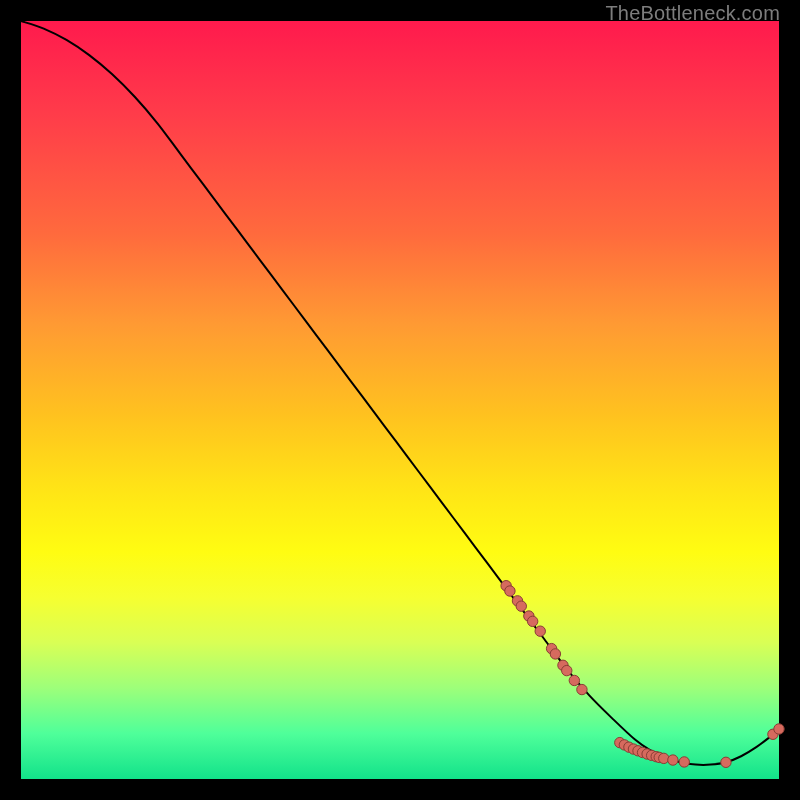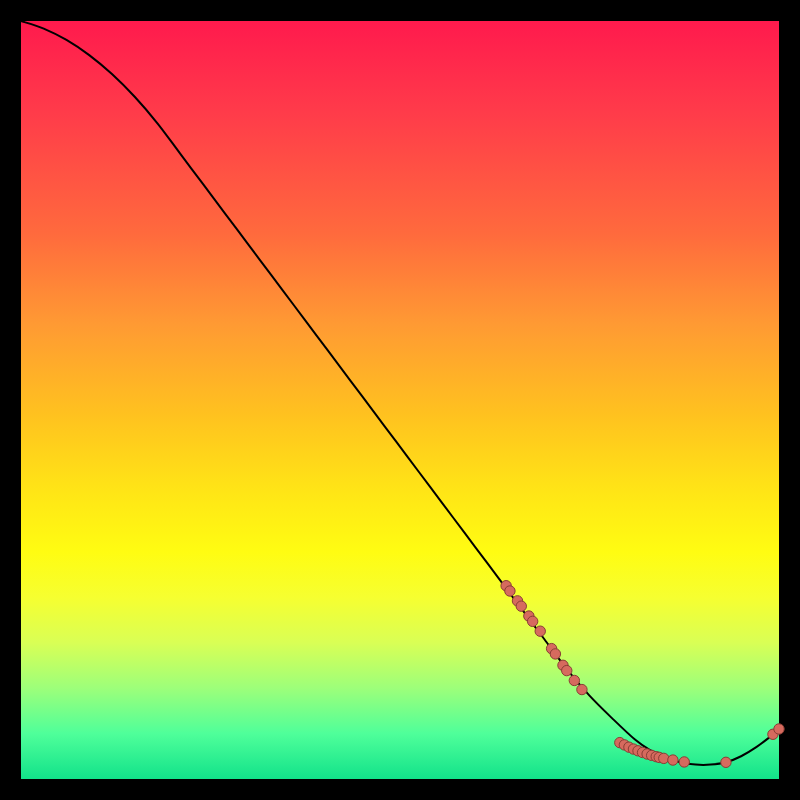--- a/index.html
+++ b/index.html
@@ -67,20 +67,21 @@
   .dot {
     fill: #d66a5e;
     stroke: #893d35;
     stroke-width: 1;
   }
 </style>
 </head>
 <body>
 
 <div class="stage">
+  <div class="watermark">TheBottleneck.com</div>
   <div class="plot">
     <svg viewBox="0 0 758 758" preserveAspectRatio="none">
       <path id="curve-path" class="curve" d="M 0.00 0.00 C 3.79 1.26, 15.16 4.42, 22.74 7.58 C 30.32 10.74, 37.90 14.53, 45.48 18.95 C 53.06 23.37, 60.64 28.43, 68.22 34.11 C 75.80 39.79, 83.38 46.11, 90.96 53.06 C 98.54 60.01, 106.12 67.59, 113.70 75.80 C 121.28 84.01, 128.86 92.86, 136.44 102.33 C 144.02 111.81, 151.60 122.54, 159.18 132.65 C 166.76 142.76, 174.34 152.86, 181.92 162.97 C 189.50 173.08, 197.08 183.18, 204.66 193.29 C 212.24 203.40, 219.82 213.50, 227.40 223.61 C 234.98 233.72, 242.56 243.82, 250.14 253.93 C 257.72 264.04, 265.30 274.14, 272.88 284.25 C 280.46 294.36, 288.04 304.46, 295.62 314.57 C 303.20 324.68, 310.78 334.78, 318.36 344.89 C 325.94 355.00, 333.52 365.10, 341.10 375.21 C 348.68 385.32, 356.26 395.42, 363.84 405.53 C 371.42 415.64, 379.00 425.74, 386.58 435.85 C 394.16 445.96, 401.74 456.06, 409.32 466.17 C 416.90 476.28, 424.48 486.38, 432.06 496.49 C 439.64 506.60, 447.22 516.70, 454.80 526.81 C 462.38 536.92, 469.96 547.02, 477.54 557.13 C 485.12 567.24, 492.70 577.34, 500.28 587.45 C 507.86 597.56, 515.44 607.66, 523.02 617.77 C 530.60 627.88, 538.18 638.62, 545.76 648.09 C 553.34 657.57, 560.92 666.41, 568.50 674.62 C 576.08 682.83, 583.66 690.03, 591.24 697.36 C 598.82 704.69, 607.66 713.28, 613.98 718.58 C 620.30 723.89, 624.09 726.16, 629.14 729.20 C 634.19 732.23, 639.25 734.75, 644.30 736.78 C 649.35 738.80, 654.41 740.19, 659.46 741.32 C 664.51 742.46, 669.57 743.22, 674.62 743.60 C 679.67 743.98, 684.73 743.98, 689.78 743.60 C 694.83 743.22, 699.89 742.71, 704.94 741.32 C 709.99 739.93, 715.05 737.79, 720.10 735.26 C 725.15 732.73, 730.21 729.58, 735.26 726.16 C 740.31 722.75, 746.63 717.70, 750.42 714.79 C 754.21 711.89, 756.74 709.74, 758.00 708.73"></path>
       <g id="markers-group">
           <circle cx="485.12" cy="564.71" r="5.2" class="dot"></circle>
           <circle cx="488.91" cy="570.02" r="5.2" class="dot"></circle>
           <circle cx="496.49" cy="579.87" r="5.2" class="dot"></circle>
           <circle cx="500.28" cy="585.18" r="5.2" class="dot"></circle>
           <circle cx="507.86" cy="595.03" r="5.2" class="dot"></circle>
           <circle cx="511.65" cy="600.34" r="5.2" class="dot"></circle>

